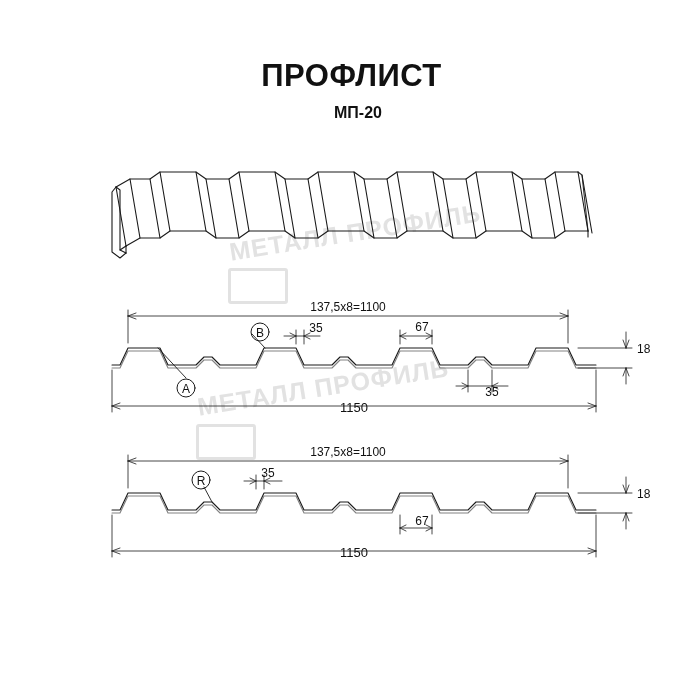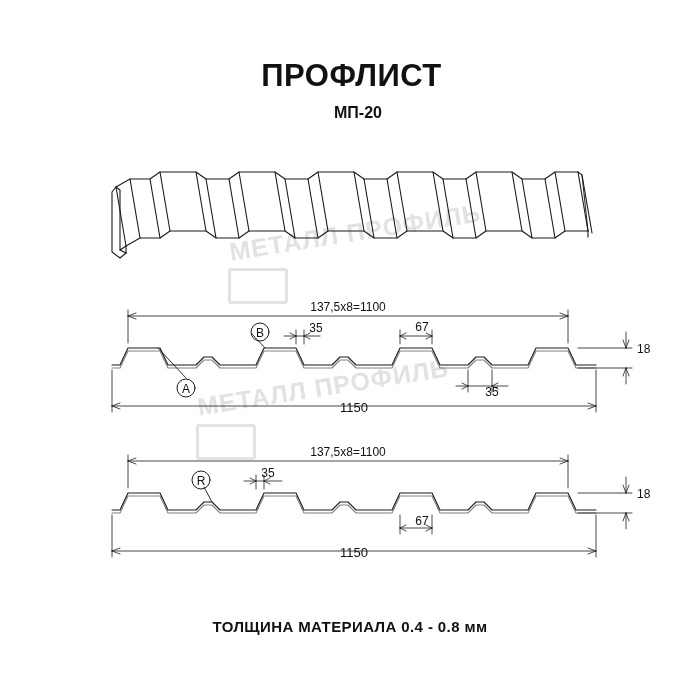--- a/index.html
+++ b/index.html
@@ -265,14 +265,13 @@
 
       <text x="348" y="456" font-size="12" text-anchor="middle">137,5х8=1100</text>
       <text x="354" y="557" font-size="13" text-anchor="middle">1150</text>
       <text x="637" y="498" font-size="12" text-anchor="start">18</text>
       <text x="268" y="477" font-size="12" text-anchor="middle">35</text>
       <text x="422" y="525" font-size="12" text-anchor="middle">67</text>
       <text x="201" y="485" font-size="12" text-anchor="middle" font-weight="normal">R</text>
     </g>
   </svg>
 
-  <div class="footnote">ТОЛЩИНА МАТЕРИАЛА 0.4 - 0.8 мм</div>
 </div>
 
 </body></html>

